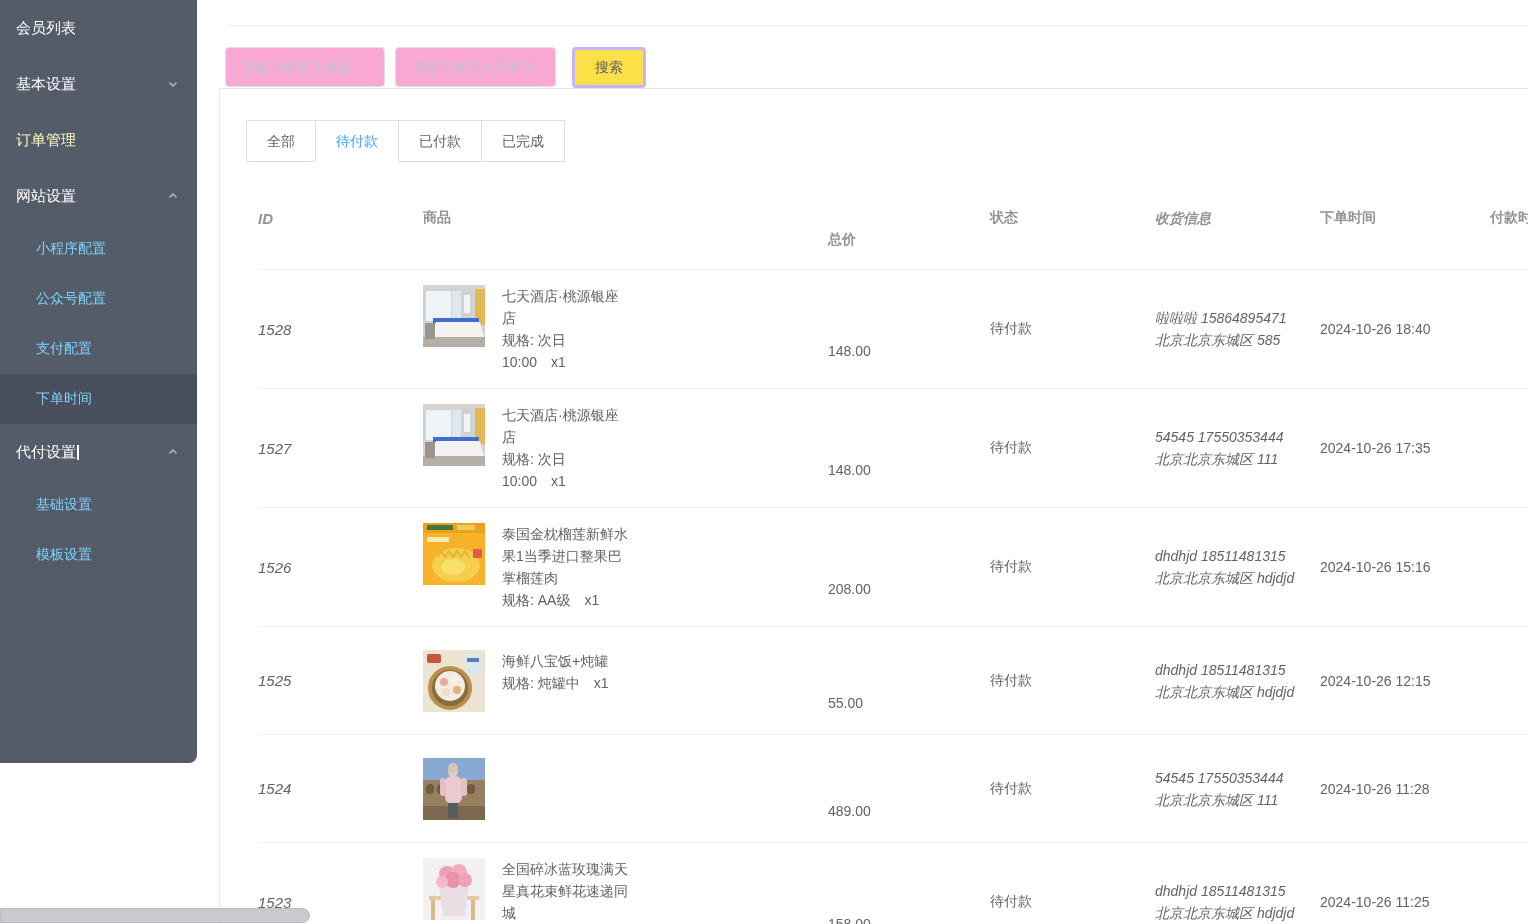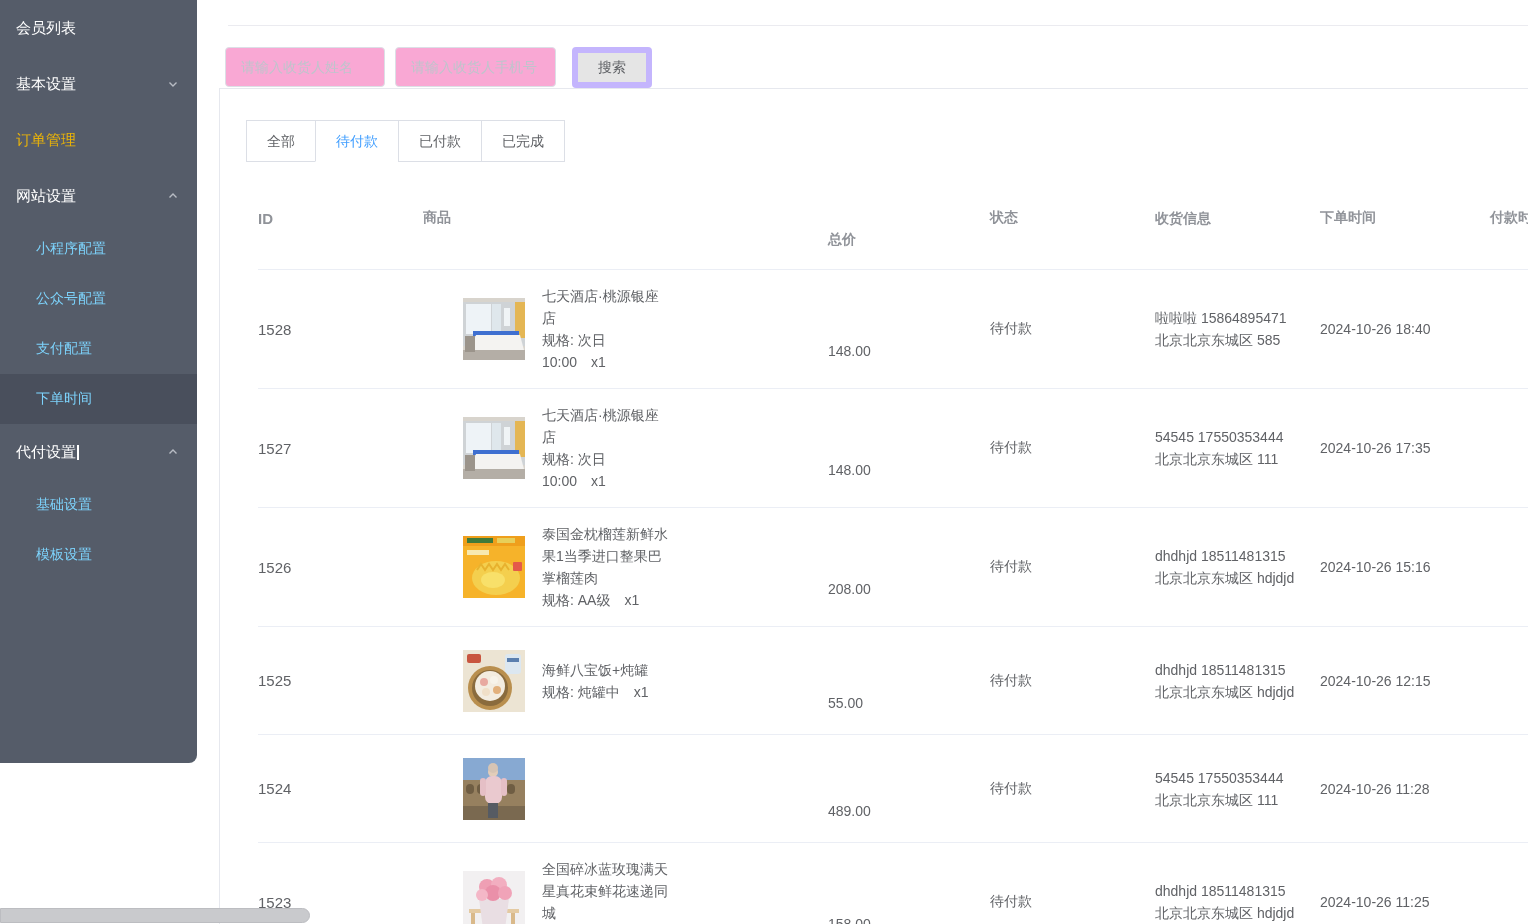--- a/index.html
+++ b/index.html
@@ -11,42 +11,42 @@
   
   .sidebar{
     position:absolute;left:0;top:0;width:197px;height:763px;
     background:#555c69;border-radius:0 0 8px 0;z-index:5;
   }
   .s-item{
     height:56px;display:flex;align-items:center;padding:0 18px 0 16px;
     color:#ffffff;font-size:15px;cursor:pointer;justify-content:space-between;
   }
   .s-item .lbl{display:flex;align-items:center;}
-  .s-item.active-top{color:#eab308;}
+  .s-item.active-top{color:#fef9c3;}
   .s-sub{
     height:50px;display:flex;align-items:center;padding-left:36px;
     color:#7dd3fc;font-size:14px;cursor:pointer;
   }
   .s-sub.active{background:#494f5c;}
   .caret{display:inline-block;width:1.5px;height:15px;background:#ffffff;margin-left:1px;}
   .chev{flex:none;}
   
   .top-divider{position:absolute;left:228px;right:0;top:25px;height:1px;background:#ebebf0;}
   .search-row{position:absolute;left:225px;top:47px;display:flex;align-items:flex-start;}
   .search-input{
     height:40px;border:1px solid #dcdfe6;border-radius:4px;background:#f9a8d4;
     padding:0 15px;font-size:14px;color:#606266;outline:none;box-sizing:border-box;
     font-family:"Liberation Sans","DejaVu Sans",sans-serif;
   }
   .search-input::placeholder{color:#bfc4cc;}
   .in-name{width:160px;margin-right:10px;}
   .in-phone{width:161px;margin-right:16px;}
   .search-btn{
-    height:41px;padding:0 20px;border:6px solid #c4b5fd;border-radius:4px;
-    background:#e5e5e5;font-size:14px;color:#606266;cursor:pointer;
+    height:41px;padding:0 20px;border:3px solid #c4b5fd;border-radius:4px;
+    background:#fde047;font-size:14px;color:#606266;cursor:pointer;
     font-family:"Liberation Sans","DejaVu Sans",sans-serif;
   }
   
   .card{
     position:absolute;left:219px;top:88px;width:1421px;height:1100px;
     background:#fff;border:1px solid #e6e8ee;box-sizing:border-box;
     padding:31px 0 0 26px;
   }
   .tabs{display:inline-flex;}
   .tab{
@@ -56,29 +56,29 @@
   .tab:first-child{margin-left:0;}
   .tab.active{color:#409eff;border-bottom-color:#ffffff;}
   
   .table{margin-left:12px;margin-top:0;}
   .thead{display:flex;flex-wrap:nowrap;align-items:center;
     padding:25px 0 20px;border-bottom:1px solid #ebeef5;
     color:#909399;font-weight:bold;font-size:14px;}
   .trow{display:flex;flex-wrap:nowrap;align-items:center;
     padding:15px 0;min-height:77px;border-bottom:1px solid #ebeef5;font-size:14px;}
   .c{box-sizing:border-box;padding-right:10px;flex:none;}
-  .c-id{width:165px;font-size:15px;}
+  .c-id{width:165px;font-size:15px;font-style:italic;}
   .c-prod{width:405px;}
   .c-price{width:162px;margin-top:44px;}
   .c-status{width:165px;}
-  .c-ship{width:165px;line-height:22px;}
+  .c-ship{width:165px;line-height:22px;font-style:italic;}
   .c-ship .ship-inner{width:148px;word-break:break-all;}
   .c-time{width:170px;}
   .c-pay{width:110px;}
-  .prod-wrap{display:flex;align-items:center;margin-left:40px;}
+  .prod-wrap{display:flex;align-items:flex-start;}
   .thumb{width:62px;height:62px;flex:none;margin-right:17px;overflow:hidden;}
   .pinfo{width:126px;line-height:22px;}
   .pname{word-break:break-all;}
   .qty{margin-left:14px;}
   
   .h-scrollbar-track{position:absolute;left:0;right:0;bottom:0;height:17px;z-index:20;}
   .h-scrollbar-thumb{
     position:absolute;left:0;bottom:1px;width:310px;height:15px;
     background:#c9cacd;border:1px solid #bcbdc1;border-radius:0 8px 8px 0;box-sizing:border-box;
   }

